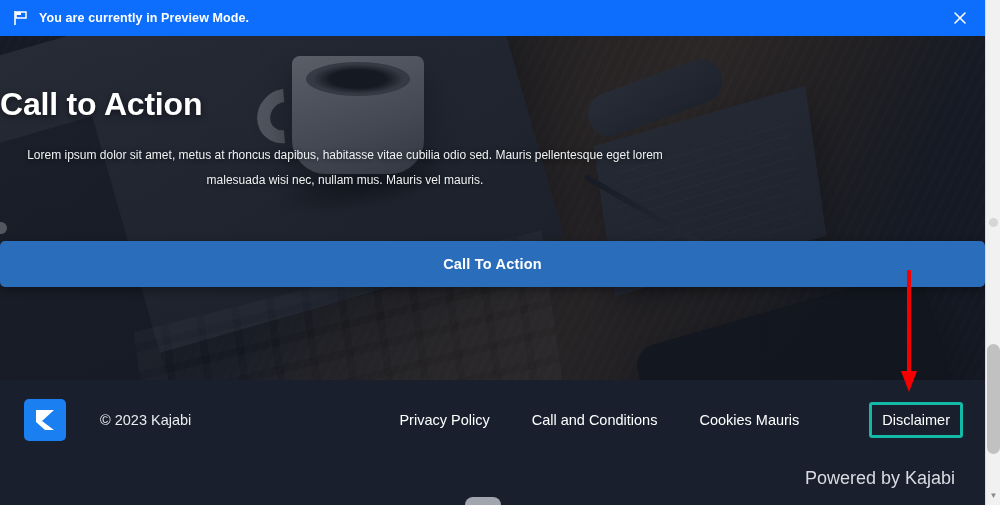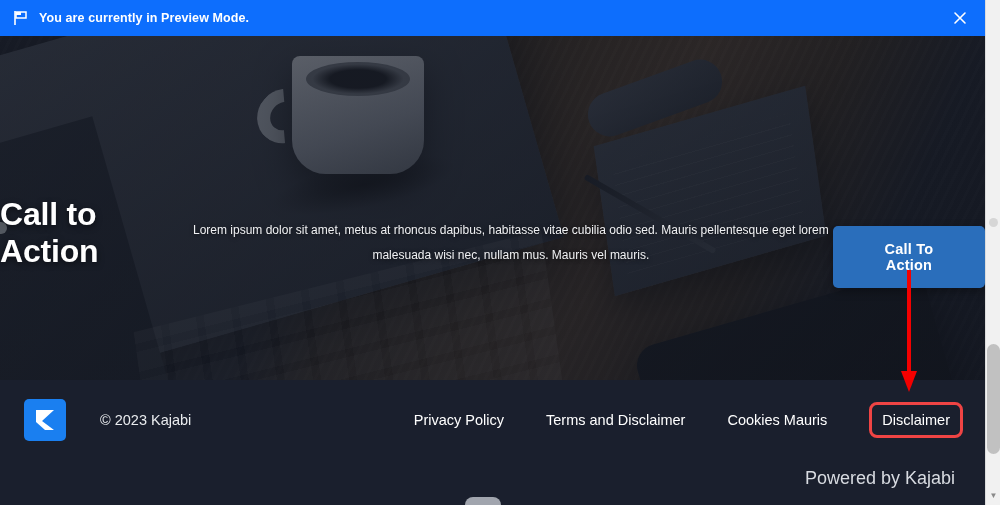--- a/index.html
+++ b/index.html
@@ -121,21 +121,21 @@
     border-radius:22px;
     transform:rotate(-16deg);
     box-shadow:0 16px 44px rgba(0,0,0,.6);
   }
   .hero-tint{
     position:absolute; inset:0;
     background:linear-gradient(180deg,rgba(19,23,33,.62),rgba(19,23,33,.70));
   }
   .hero-content{
     position:absolute; inset:0;
-    display:flex; align-items:center;
+    display:flex; flex-direction:column; 
     padding-top:50px;
   }
   #hero-title{
     color:#ffffff; font-size:32px; font-weight:bold; letter-spacing:-.2px;
     text-shadow:0 2px 6px rgba(0,0,0,.55);
   }
   #hero-sub{
     margin-top:20px; width:690px; text-align:center;
     color:#f0f1f3; font-size:12px; line-height:25px;
     text-shadow:0 1px 4px rgba(0,0,0,.6);
@@ -173,22 +173,22 @@
     margin-left:18px; color:#e9ebee; font-size:14.5px;
   }
   .footer-links{
     position:absolute; right:30px; top:50%; transform:translateY(-50%);
     display:flex; align-items:center; gap:42px;
   }
   .footer-links a{
     color:#ffffff; font-size:14.5px; text-decoration:none; white-space:nowrap;
   }
   #link-disclaimer-wrap{
-    border:3px solid #ef4444; border-radius:8px;
-    padding:6px 10px; margin-right:-8px;
+    border:3px solid #14b8a6; border-radius:3px;
+    padding:6px 10px; margin-right:-8px;margin-left:28px;
   }
   #powered-by{
     position:absolute; right:30px; top:88px;
     color:#d8dbe1; font-size:18px;
   }
   .bottom-pill{
     position:absolute; left:465px; bottom:-8px;
     width:36px; height:16px; border-radius:8px 8px 0 0;
     background:#cfd3da; opacity:.75;
   }
@@ -268,21 +268,21 @@
         <span class="kajabi-logo">
           <svg width="26" height="26" viewBox="0 0 26 26">
             <path d="M4 3 H22 L10 14 L22 23 H13 L4 15 Z" fill="#ffffff"></path>
           </svg>
         </span>
         <span class="copyright">© 2023 Kajabi</span>
       </div>
 
       <nav class="footer-links">
         <a href="#">Privacy Policy</a>
-        <a href="#">Terms and Disclaimer</a>
+        <a href="#">Call and Conditions</a>
         <a href="#">Cookies Mauris</a>
         <span id="link-disclaimer-wrap">
           <a href="#">Disclaimer</a>
         </span>
       </nav>
     </div>
 
     <div id="powered-by">Powered by Kajabi</div>
     <div class="bottom-pill"></div>
   </footer>

